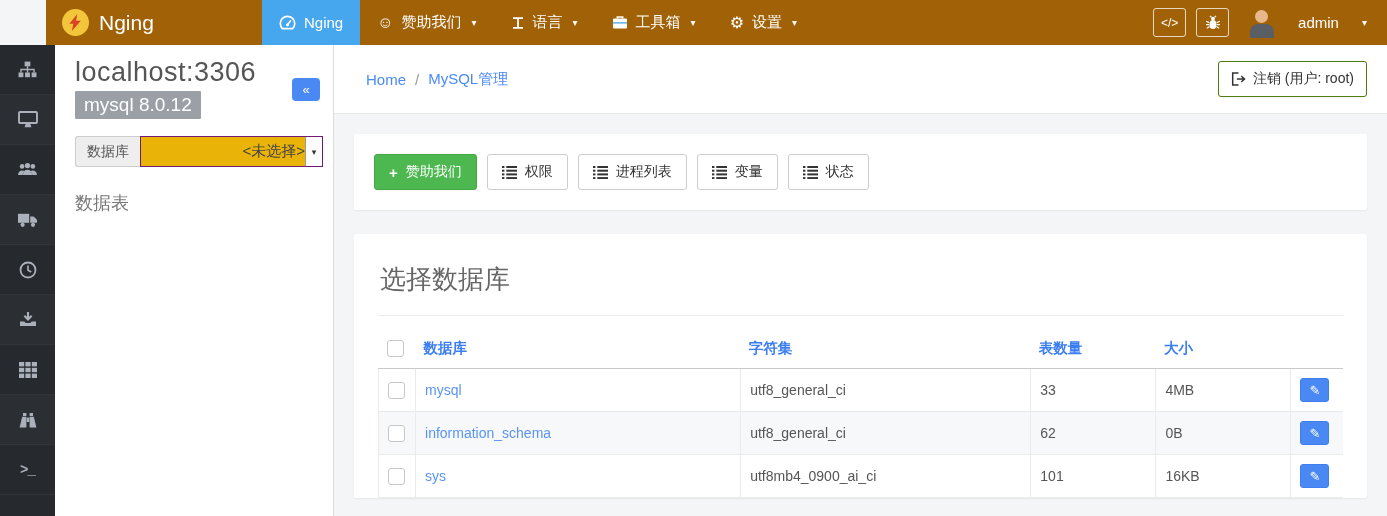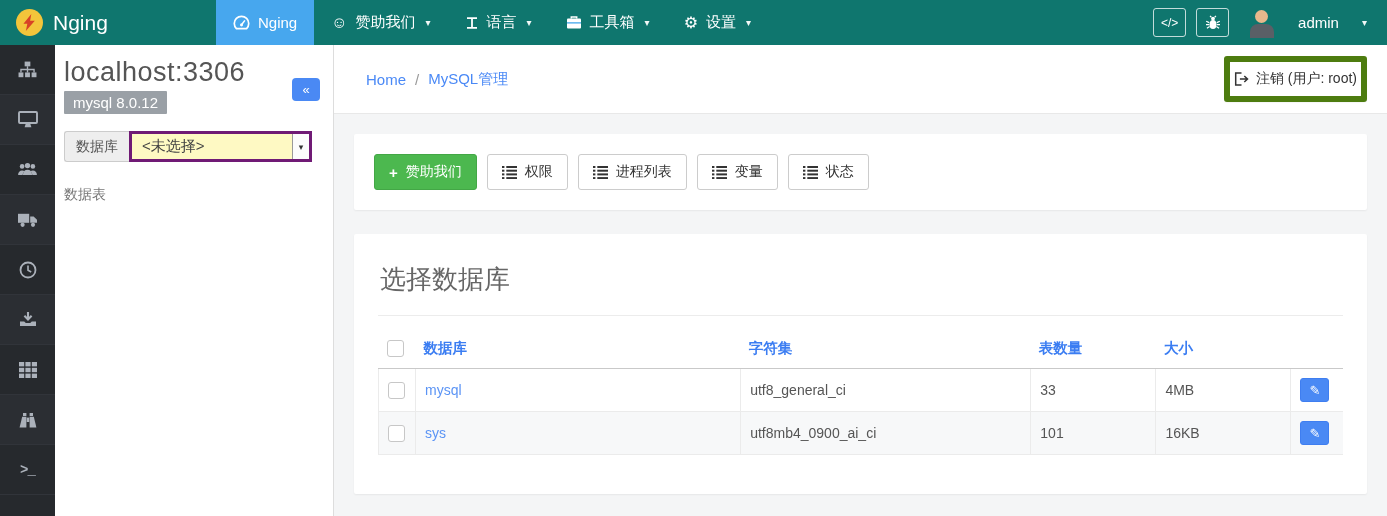--- a/index.html
+++ b/index.html
@@ -1,21 +1,21 @@
 <!DOCTYPE html>
 <html><head>
 <meta charset="utf-8">
 <style>
   * { margin:0; padding:0; box-sizing:border-box; }
   html,body { width:1387px; height:516px; overflow:hidden; }
   body { font-family:"Liberation Sans","DejaVu Sans",sans-serif; background:#f4f5f6; color:#555; }
   .app { width:1387px; height:516px; display:flex; flex-direction:column; }
 
   
-  .navbar { height:45px; background:#0f766e; display:flex; align-items:stretch; flex:0 0 45px; }
+  .navbar { height:45px; background:#a16207; display:flex; align-items:stretch; flex:0 0 45px;margin-left:46px; }
   .brand { display:flex; align-items:center; gap:10px; padding:0 16px; width:200px; color:#fff; font-size:21px; }
   .logo-circle { width:27px; height:27px; border-radius:50%; background:#f3c53b; display:flex; align-items:center; justify-content:center; }
   .nav-menu { display:flex; align-items:stretch; margin-left:16px; }
   .nav-item { display:flex; align-items:center; gap:8px; padding:0 17px; color:#fff; font-size:15px; cursor:pointer; }
   .nav-item.active { background:#47a7ee; }
   .nav-item .caret, .user-box .caret { font-size:10px; opacity:.95; margin-left:2px; }
   .nav-right { margin-left:auto; display:flex; align-items:center; gap:10px; padding-right:20px; }
   .nav-sq-btn { border:1px solid rgba(255,255,255,.75); border-radius:3px; color:#fff; height:29px; min-width:33px;
                 display:flex; align-items:center; justify-content:center; font-size:12px; background:transparent; cursor:pointer; }
   .user-box { display:flex; align-items:center; gap:21px; color:#fff; font-size:15px; margin-left:8px; cursor:pointer; }
@@ -27,38 +27,38 @@
   
   .main-row { display:flex; flex:1 1 auto; height:471px; }
 
   
   .iconbar { width:55px; background:#26292d; display:flex; flex-direction:column; flex:0 0 55px; }
   .icon-cell { height:50px; display:flex; align-items:center; justify-content:center; color:#abb1ba; border-bottom:1px solid #31343a; cursor:pointer; flex:0 0 50px; }
   .icon-cell:nth-child(even) { background:#2b2e33; }
   .icon-cell .term { font-family:"Liberation Mono","DejaVu Sans Mono",monospace; font-weight:bold; font-size:14px; letter-spacing:-1px; }
 
   
-  .server-panel { width:279px; flex:0 0 279px; background:#fff; border-right:1px solid #ddd; padding:12px 9px; position:relative; }
+  .server-panel { width:279px; flex:0 0 279px; background:#fff; border-right:1px solid #ddd; padding:12px 20px; position:relative; }
   .host-title { font-size:27px; font-weight:400; color:#555; letter-spacing:.5px; }
-  .version-badge { display:inline-block; background:#9aa0a6; color:#fff; font-size:15px; padding:3px 9px; margin-top:3px; border-radius:1px; }
+  .version-badge { display:inline-block; background:#9aa0a6; color:#fff; font-size:19px; padding:3px 9px; margin-top:3px; border-radius:1px; }
   .collapse-btn { position:absolute; right:13px; top:33px; width:28px; height:23px; background:#4a89f4; color:#fff; border:none;
                   border-radius:4px; font-size:13px; line-height:22px; text-align:center; cursor:pointer; }
   .input-group { display:flex; height:31px; margin-top:17px; width:248px; }
   .ig-addon { background:#eee; border:1px solid #ccc; border-right:none; border-radius:3px 0 0 3px; padding:0 11px; line-height:29px; font-size:14px; color:#555; }
-  .ig-select { flex:1; border:3px solid #701a75; background:#fef9c3; display:flex; align-items:center; cursor:pointer; position:relative; }
+  .ig-select { flex:1; border:1px solid #701a75; background:#eab308; display:flex; align-items:center; cursor:pointer; position:relative;text-align:right; }
   .ig-select-value { flex:1; padding-left:10px; font-size:15px; color:#444; }
   .select-arrow { width:17px; align-self:stretch; border-left:1px solid #9a9a9a; background:#fcfcfc; display:flex; align-items:center; justify-content:center; font-size:9px; color:#333; }
-  .tables-label { margin-top:24px; font-size:14px; color:#777; }
+  .tables-label { margin-top:24px; font-size:18px; color:#777; }
 
   
   .content { flex:1 1 auto; background:#f4f5f6; display:flex; flex-direction:column; overflow:hidden; }
   .crumb-band { height:69px; flex:0 0 69px; background:#fff; border-bottom:1px solid #e8e8e8; display:flex; align-items:center; justify-content:space-between; padding:0 20px 0 32px; }
   .breadcrumb { font-size:15px; color:#999; display:flex; align-items:center; gap:9px; }
   .breadcrumb a { color:#4a89f6; text-decoration:none; cursor:pointer; }
-  .logout-btn { display:flex; align-items:center; gap:7px; background:#fff; border:6px solid #4d7c0f; border-radius:3px; padding:8px 4px; font-size:14px; color:#333; cursor:pointer; box-shadow:0 1px 1px rgba(0,0,0,.04); }
+  .logout-btn { display:flex; align-items:center; gap:7px; background:#fff; border:1px solid #4d7c0f; border-radius:3px; padding:8px 12px; font-size:14px; color:#333; cursor:pointer; box-shadow:0 1px 1px rgba(0,0,0,.04); }
 
   .content-pad { padding:20px 20px 0 20px; }
   .card { background:#fff; border-radius:2px; box-shadow:0 1px 2px rgba(0,0,0,.06); }
   .toolbar-card { padding:20px; display:flex; gap:10px; }
   .btn { display:flex; align-items:center; gap:8px; font-size:14px; border-radius:3px; padding:8px 14px; cursor:pointer; }
   .btn-green { background:#4cb84f; border:1px solid #43a746; color:#fff; }
   .btn-green .plus { font-weight:bold; font-size:15px; line-height:1; }
   .btn-white { background:#fff; border:1px solid #ccc; color:#333; }
   .btn-white .icon-svg { color:#333; }
 
@@ -374,20 +374,28 @@
             <tbody>
   <tr>
     <td><span class="checkbox"></span></td>
     <td><a class="db-link">mysql</a></td>
     <td>utf8_general_ci</td>
     <td>33</td>
     <td>4MB</td>
     <td class="col-ops"><button class="edit-btn"><span>✎</span></button></td>
   </tr>
 
+  <tr>
+    <td><span class="checkbox"></span></td>
+    <td><a class="db-link">information_schema</a></td>
+    <td>utf8_general_ci</td>
+    <td>62</td>
+    <td>0B</td>
+    <td class="col-ops"><button class="edit-btn"><span>✎</span></button></td>
+  </tr>
 
 
   <tr>
     <td><span class="checkbox"></span></td>
     <td><a class="db-link">sys</a></td>
     <td>utf8mb4_0900_ai_ci</td>
     <td>101</td>
     <td>16KB</td>
     <td class="col-ops"><button class="edit-btn"><span>✎</span></button></td>
   </tr>

